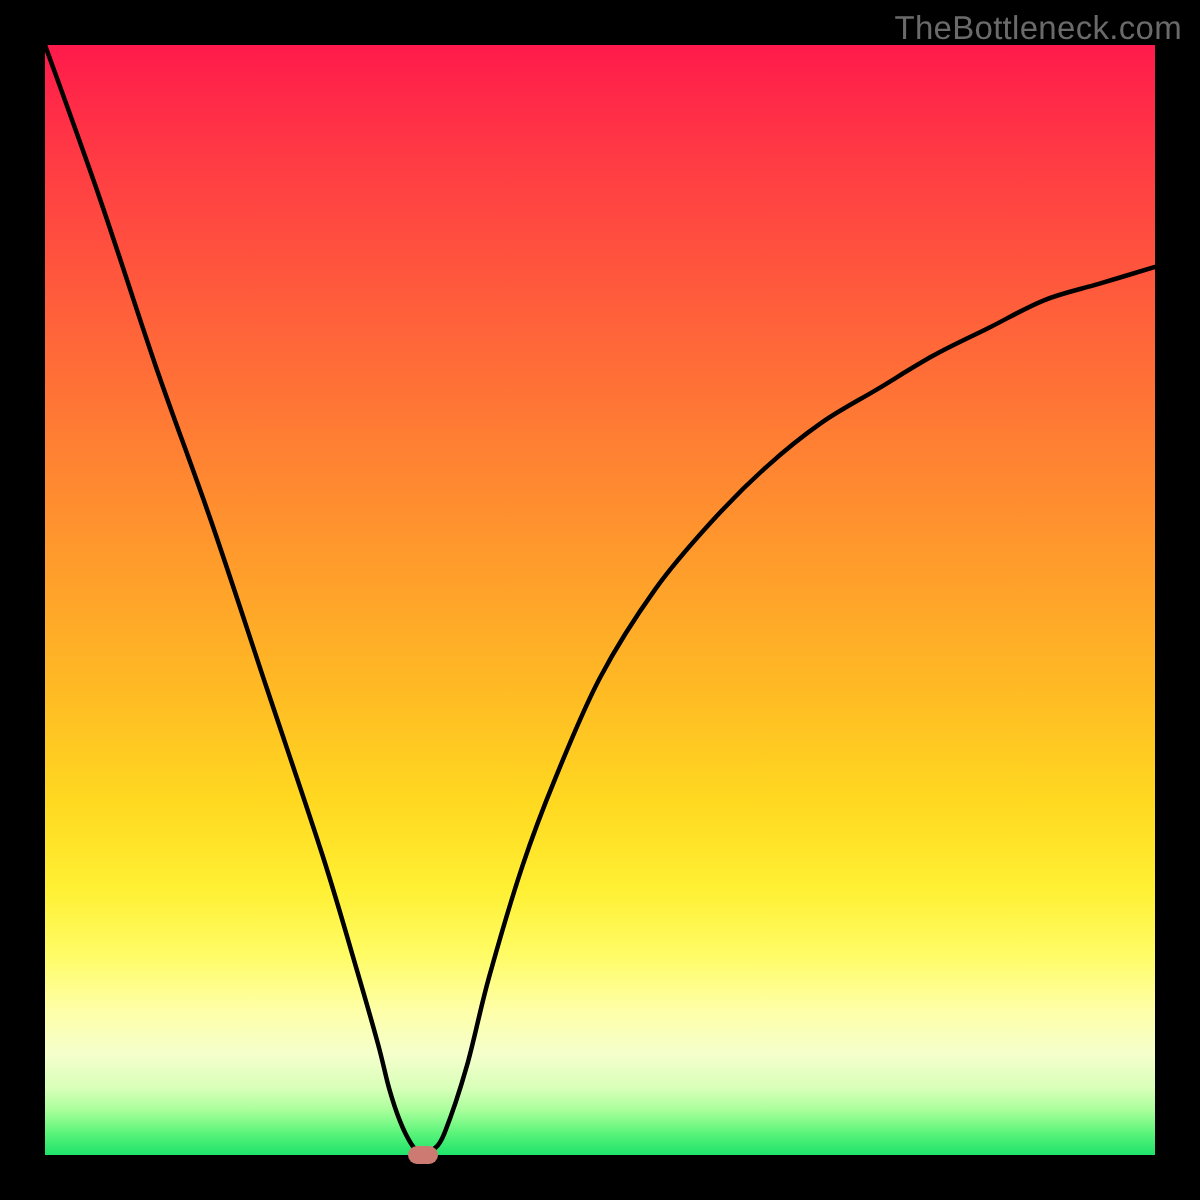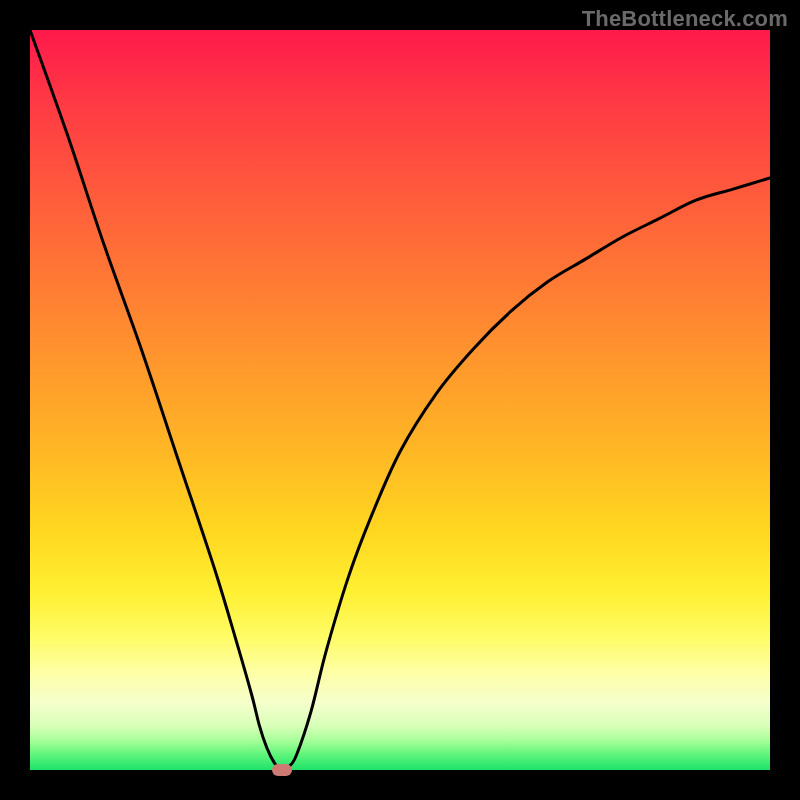--- a/index.html
+++ b/index.html
@@ -42,21 +42,21 @@
       #5cf47a 98%,
       #1ee26a 100%
     );
   }
   .watermark {
     position: absolute;
     top: 6px;
     right: 12px;
     color: #6a6a6a;
     font-size: 22px;
-    font-weight: 700;
+    font-weight: 400;
     letter-spacing: 0.2px;
     user-select: none;
   }
   svg.curve {
     position: absolute;
     left: 0;
     top: 0;
     width: 740px;
     height: 740px;
   }

